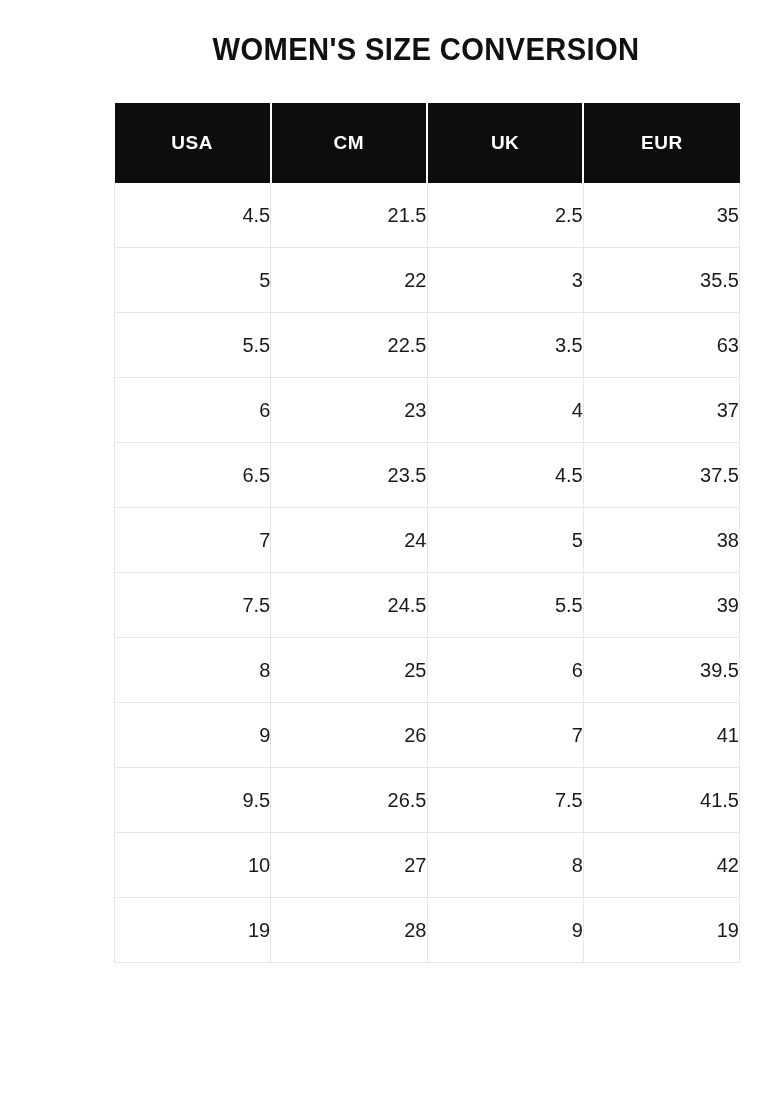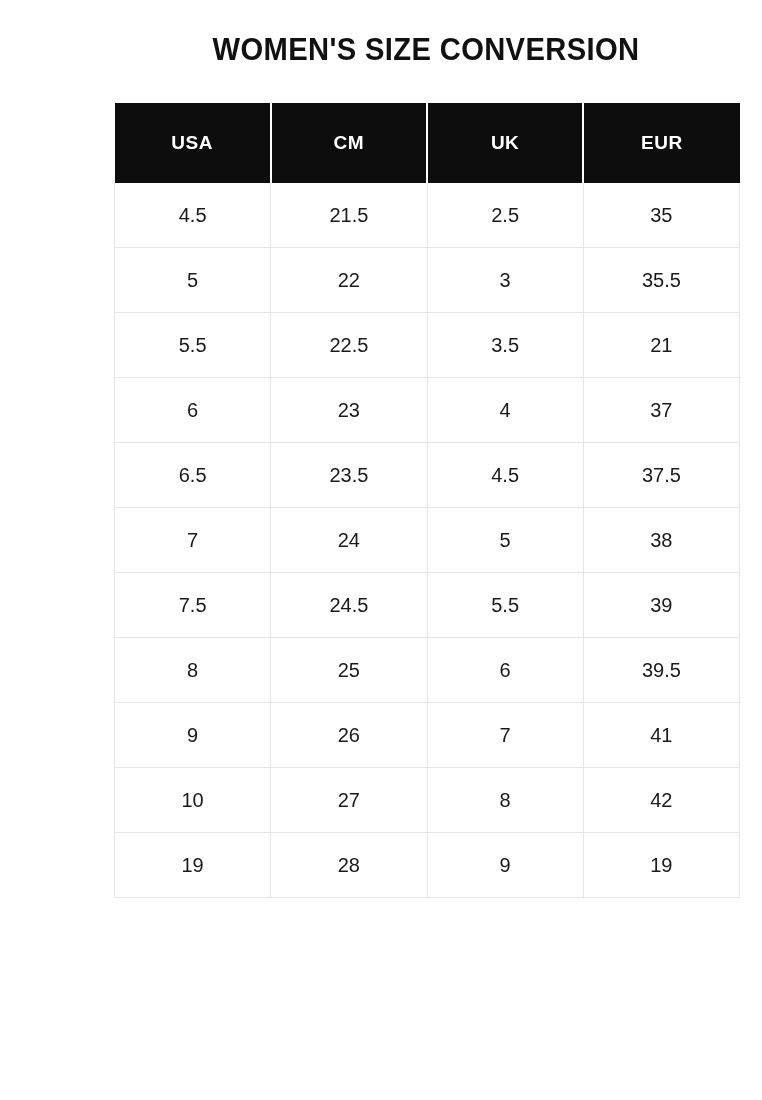--- a/index.html
+++ b/index.html
@@ -56,21 +56,21 @@
     padding: 12px;
   }
   .size-table th:last-child {
     border-right: none;
   }
   .size-table td {
     height: 64px;
     font-size: 20px;
     font-weight: normal;
     color: #1a1a1a;
-    text-align: center;
+    text-align: right;
     vertical-align: middle;
     border-right: 1px solid #e6e6e6;
     border-bottom: 1px solid #e6e6e6;
     background: #ffffff;
     padding: 0;
   }
   .size-table td:first-child {
     border-left: 1px solid #e6e6e6;
   }
   .size-table tbody tr:first-child td {
@@ -103,21 +103,21 @@
       <tr>
         <td>5</td>
         <td>22</td>
         <td>3</td>
         <td>35.5</td>
       </tr>
       <tr>
         <td>5.5</td>
         <td>22.5</td>
         <td>3.5</td>
-        <td>21</td>
+        <td>63</td>
       </tr>
       <tr>
         <td>6</td>
         <td>23</td>
         <td>4</td>
         <td>37</td>
       </tr>
       <tr>
         <td>6.5</td>
         <td>23.5</td>
@@ -142,20 +142,26 @@
         <td>6</td>
         <td>39.5</td>
       </tr>
       <tr>
         <td>9</td>
         <td>26</td>
         <td>7</td>
         <td>41</td>
       </tr>
       <tr>
+        <td>9.5</td>
+        <td>26.5</td>
+        <td>7.5</td>
+        <td>41.5</td>
+      </tr>
+      <tr>
         <td>10</td>
         <td>27</td>
         <td>8</td>
         <td>42</td>
       </tr>
       <tr>
         <td>19</td>
         <td>28</td>
         <td>9</td>
         <td>19</td>

